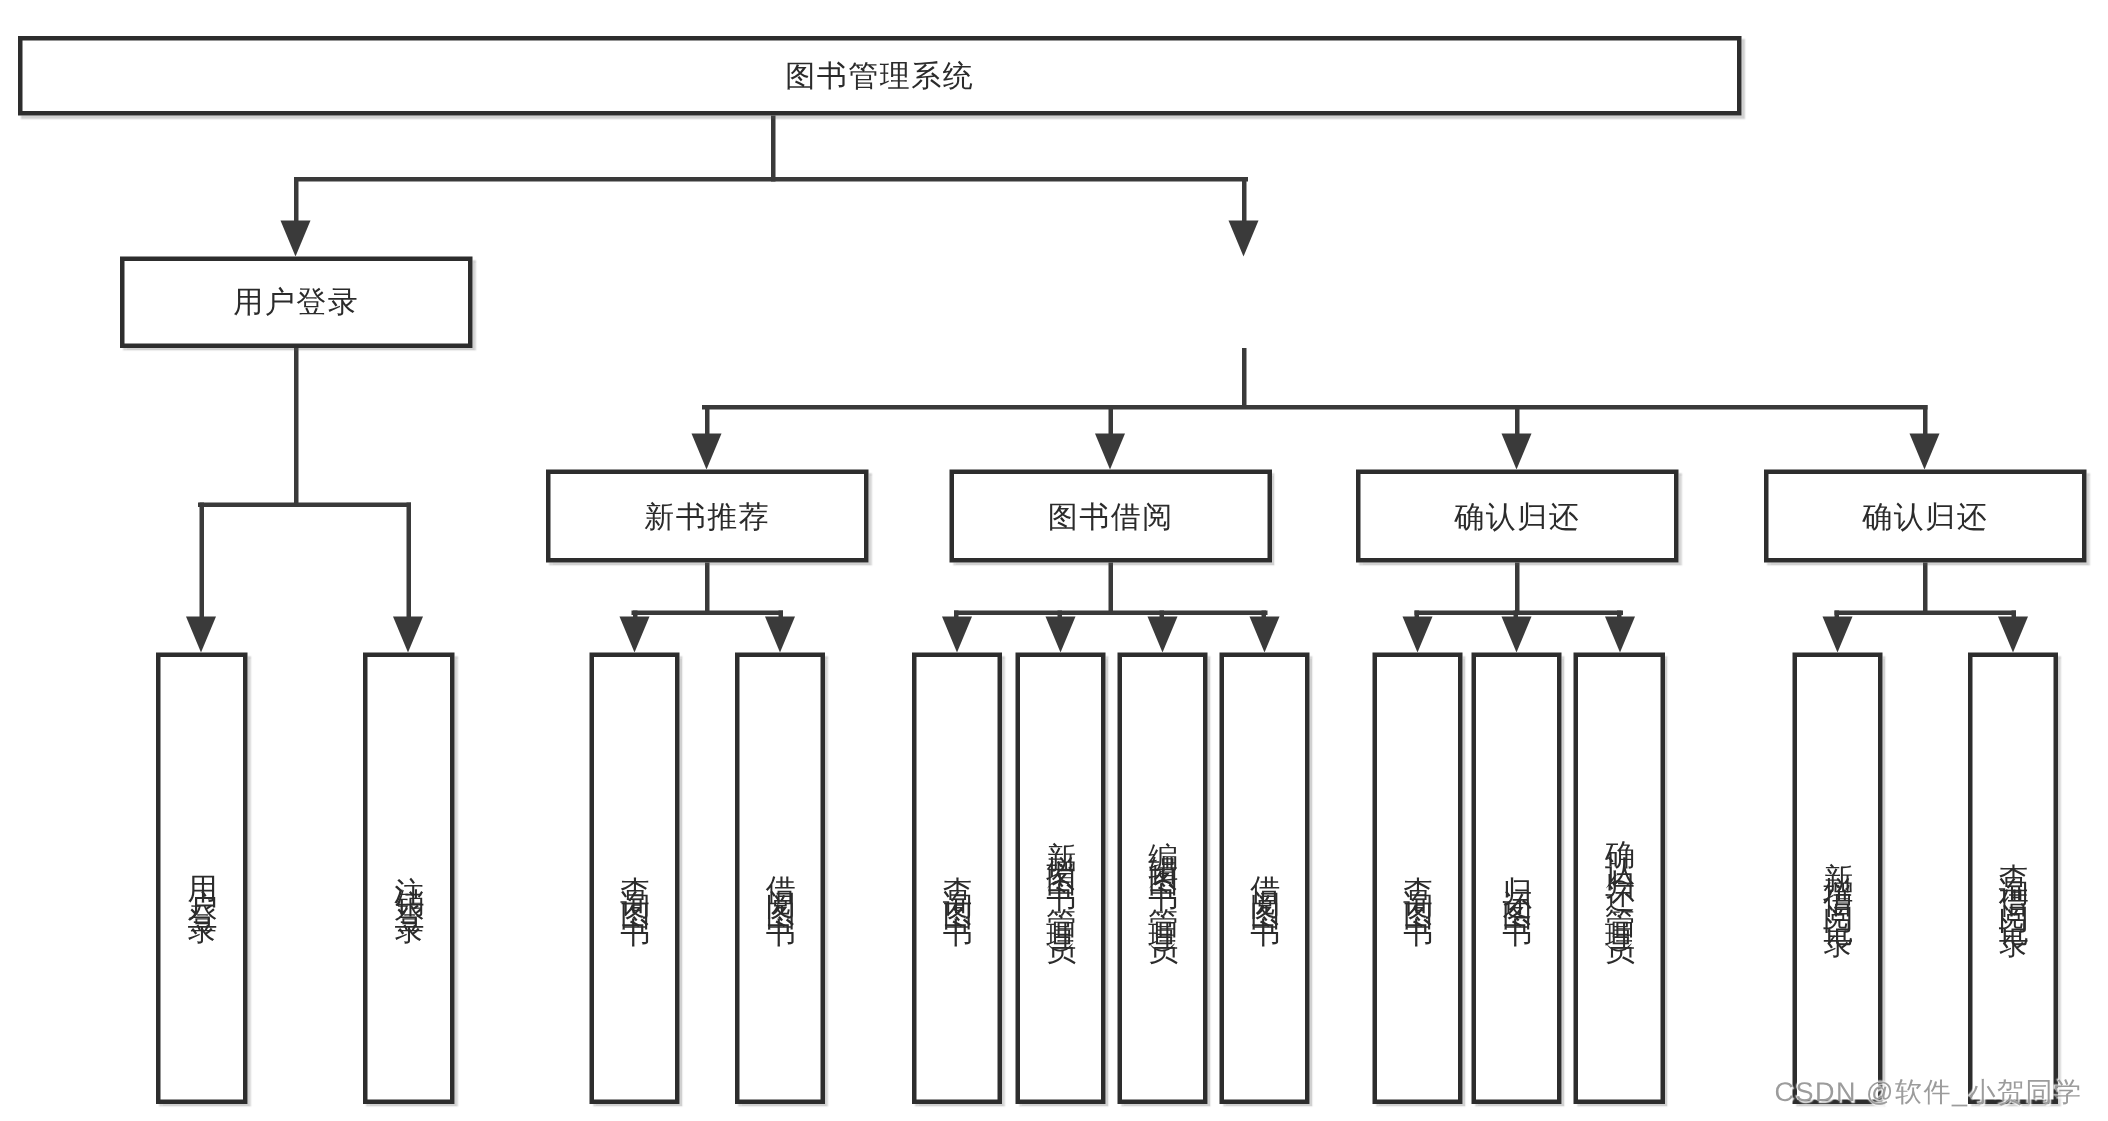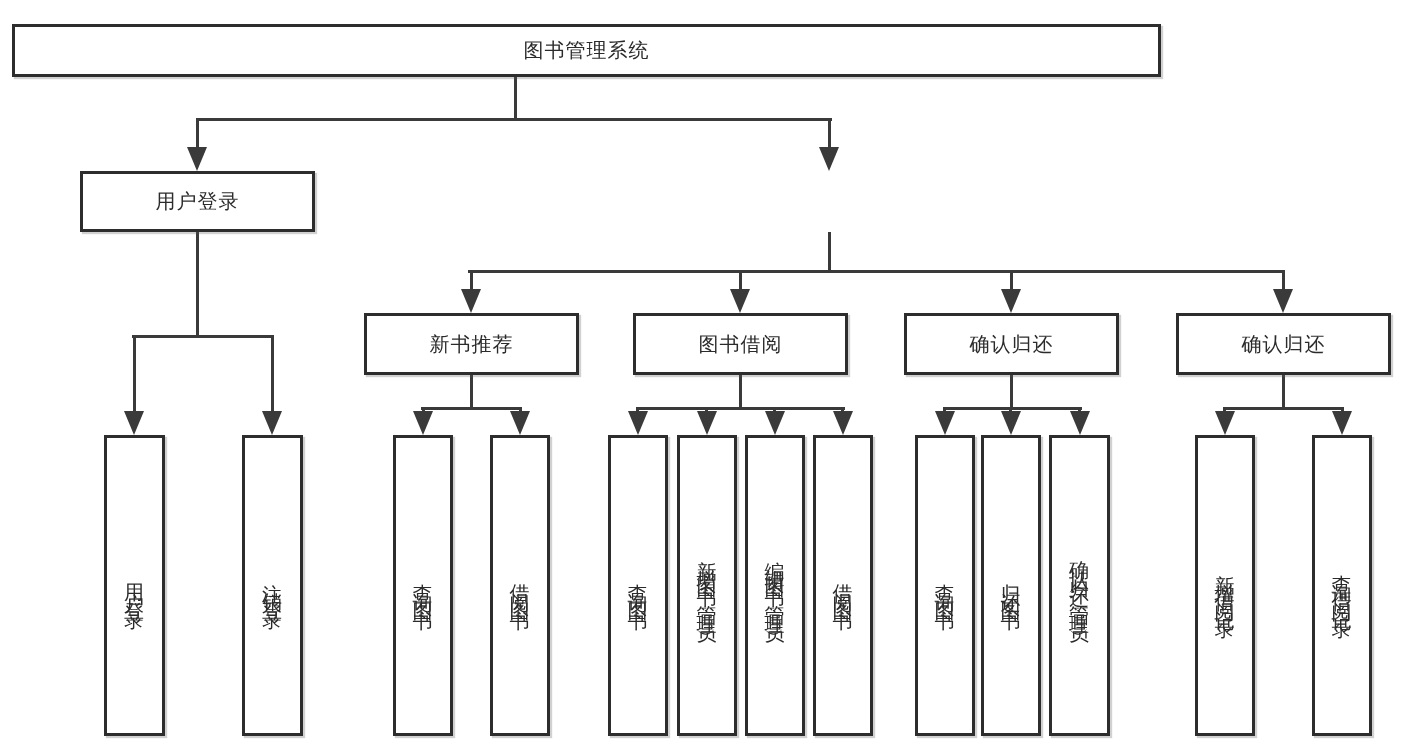--- a/index.html
+++ b/index.html
@@ -178,14 +178,15 @@
     <span>确认归还（管理员）</span>
   </div>
 
   <div class="box vbox" style="left:1195px;top:435px;width:60px;height:301px;">
     <span>新增借阅记录</span>
   </div>
   <div class="box vbox" style="left:1312px;top:435px;width:60px;height:301px;">
     <span>查询借阅记录</span>
   </div>
 
+  <div class="watermark">CSDN @软件_小贺同学</div>
 
 </div>
 
 </body></html>

